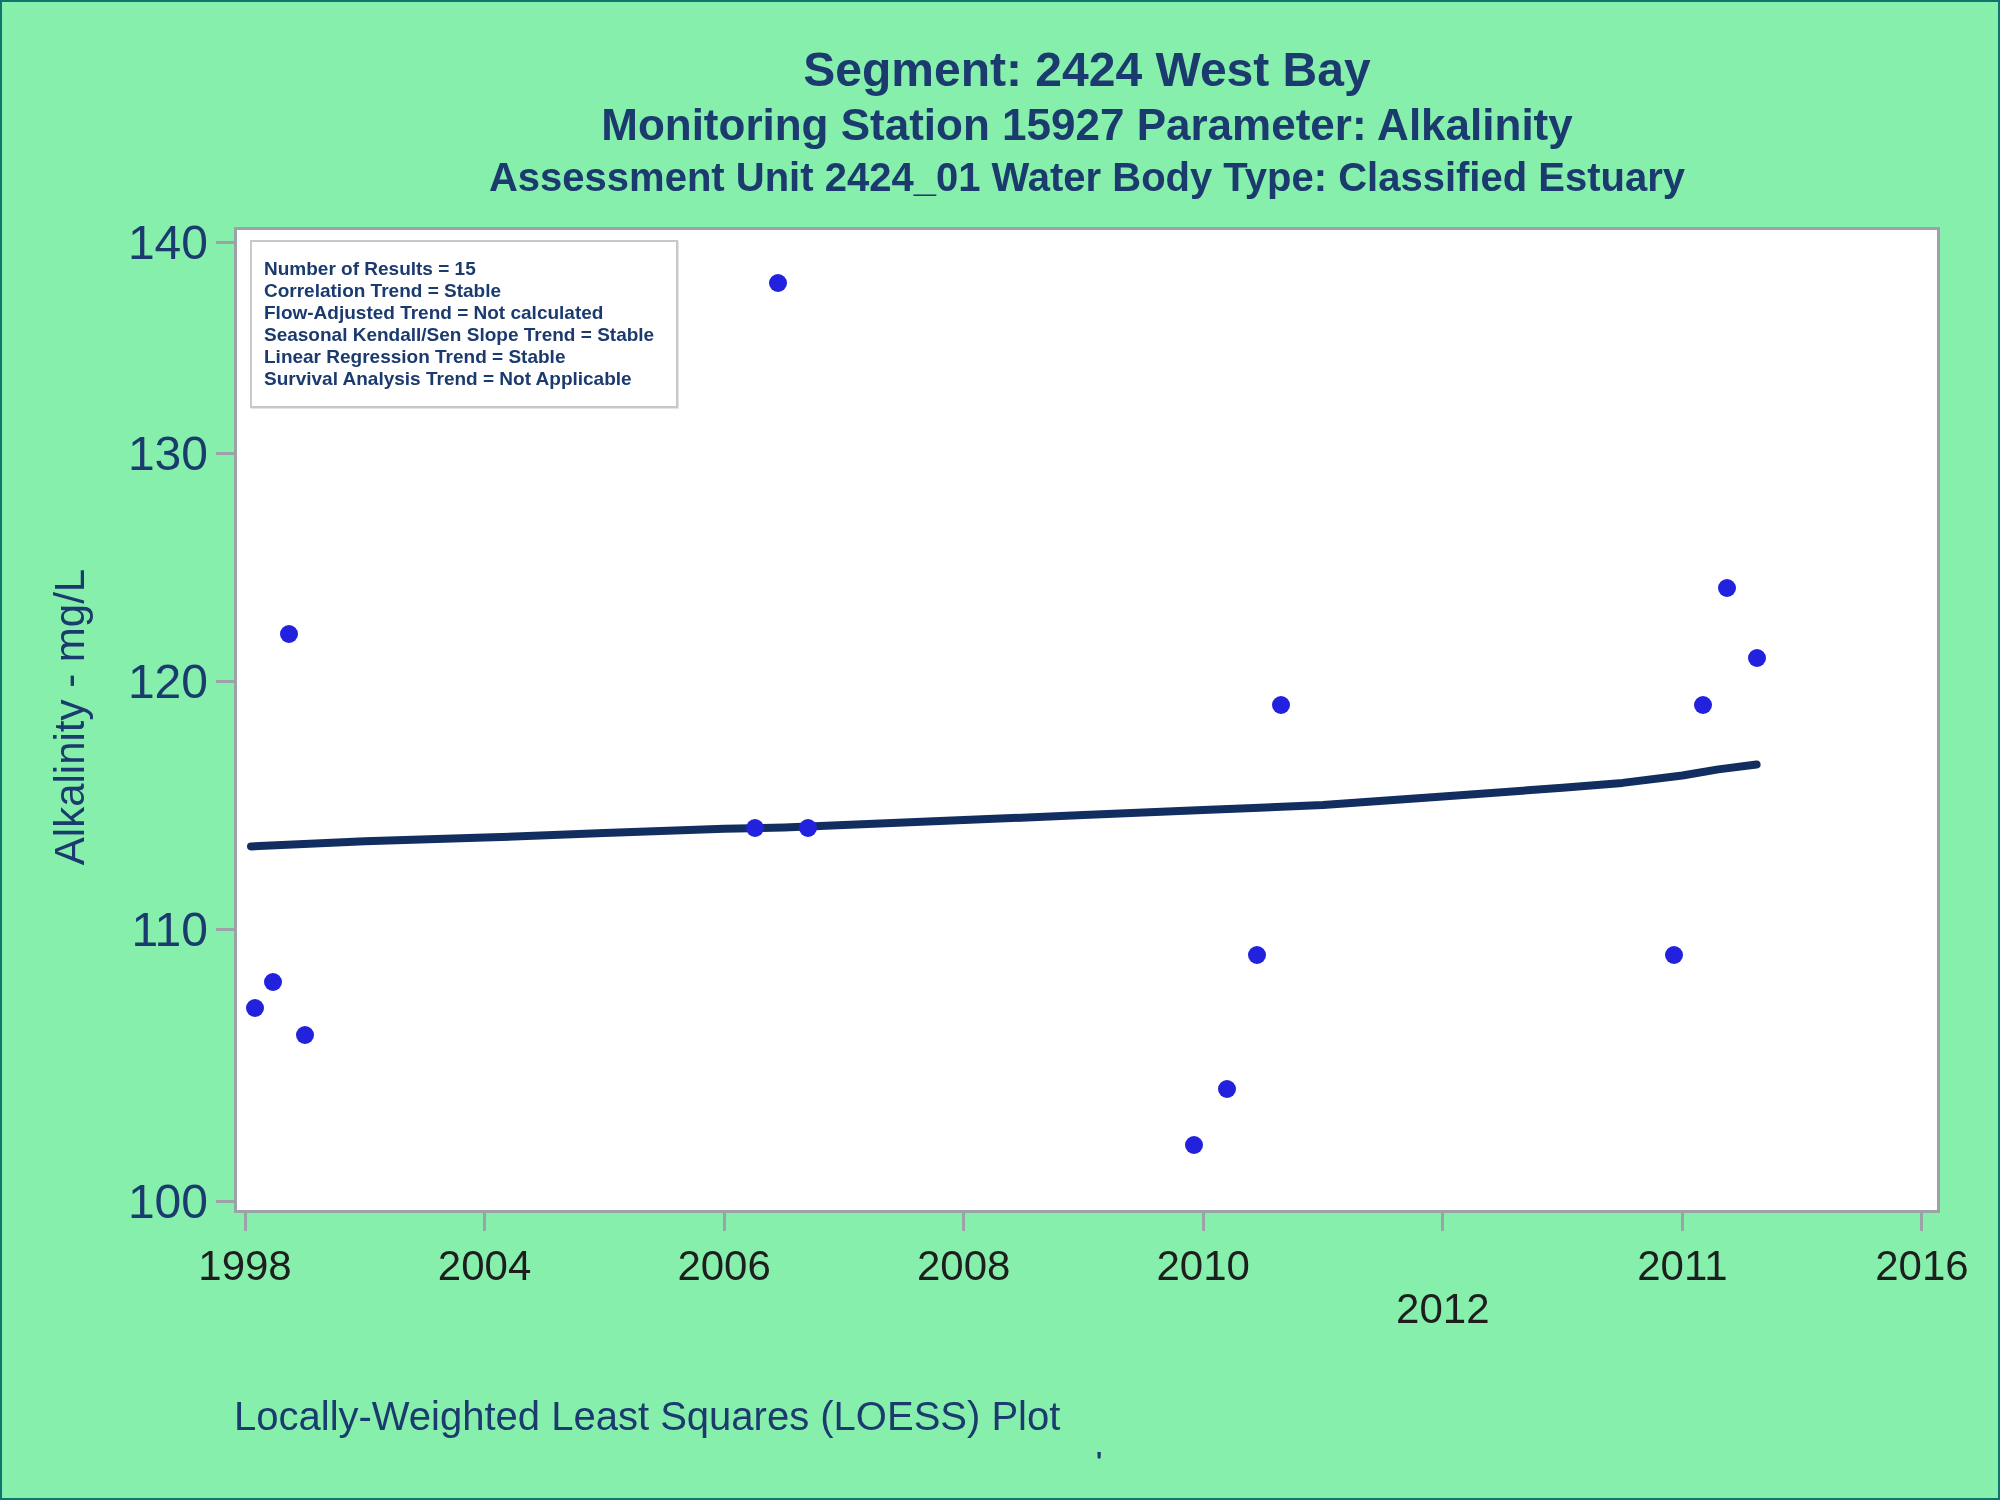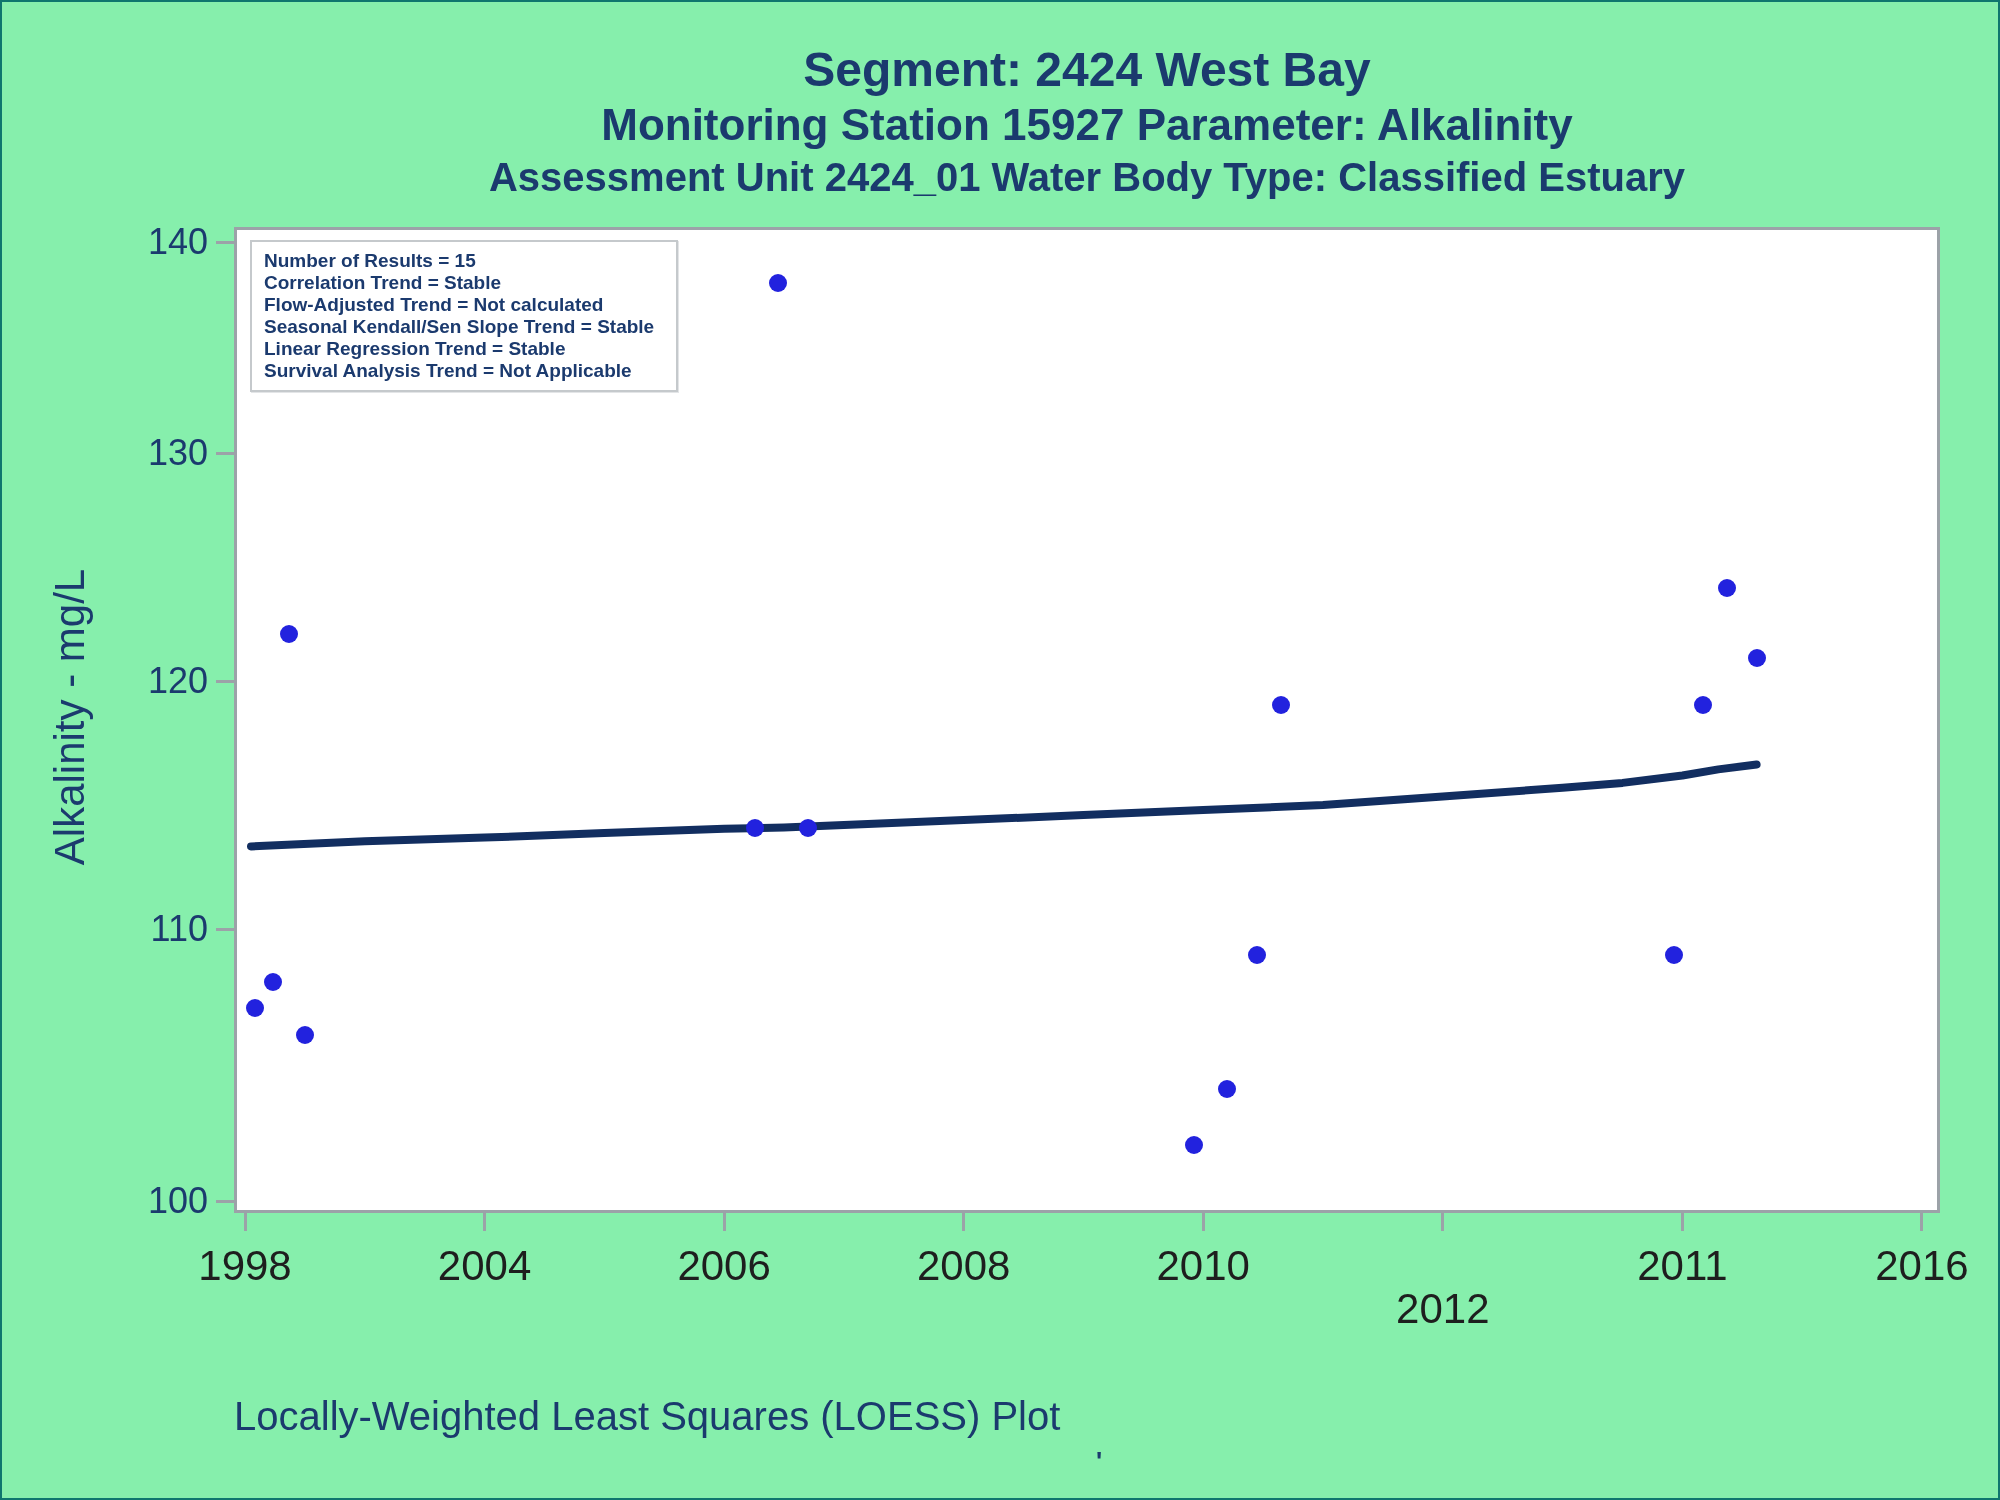--- a/index.html
+++ b/index.html
@@ -17,31 +17,31 @@
   .title-2{font-size:44px;font-weight:bold;line-height:54px;text-align:center;}
   .title-3{font-size:40px;font-weight:bold;line-height:50px;}
   .plot-area{
     position:absolute;left:232px;top:225px;width:1706px;height:986px;
     border:3px solid #9CA2A8;box-sizing:border-box;background:#ffffff;
   }
   .stats-box{
     position:absolute;left:248px;top:238px;width:428px;
     border:2px solid #c5c9cc;background:#ffffff;
     box-shadow:1px 1px 0 #e3e5e7;
-    padding:8px 12px;box-sizing:border-box;
+    padding:16px 12px;box-sizing:border-box;
     color:#1B3A6E;font-size:19px;font-weight:bold;line-height:22px;white-space:nowrap;
   }
   .y-axis-title{
     position:absolute;left:68px;top:715px;
     transform:translate(-50%,-50%) rotate(-90deg);
     color:#1B3A6E;font-size:42px;white-space:nowrap;
   }
   .y-tick-dash{position:absolute;width:18px;height:3px;background:#9CA2A8;}
   .x-tick-dash{position:absolute;width:3px;height:18px;background:#9CA2A8;}
-  .y-tick-label{position:absolute;width:110px;text-align:right;color:#1B3A6E;font-size:36px;transform:translateY(-50%);}
+  .y-tick-label{position:absolute;width:110px;text-align:right;color:#1B3A6E;font-size:48px;transform:translateY(-50%);}
   .x-tick-label{position:absolute;width:160px;text-align:center;color:#1e1e1e;font-size:42px;transform:translateX(-50%);}
   .data-point{position:absolute;width:18px;height:18px;border-radius:50%;transform:translate(-50%,-50%);}
   #loess-svg{position:absolute;left:0;top:0;width:2000px;height:1500px;}
   .footer-caption{position:absolute;left:232px;top:1392px;width:1706px;text-align:left;color:#1B3A6E;font-size:40px;}
   .footer-tick{position:absolute;left:1094px;top:1444px;color:#1B3A6E;font-size:26px;font-weight:bold;}
 </style>
 </head>
 <body>
 
 <div id="canvas">

